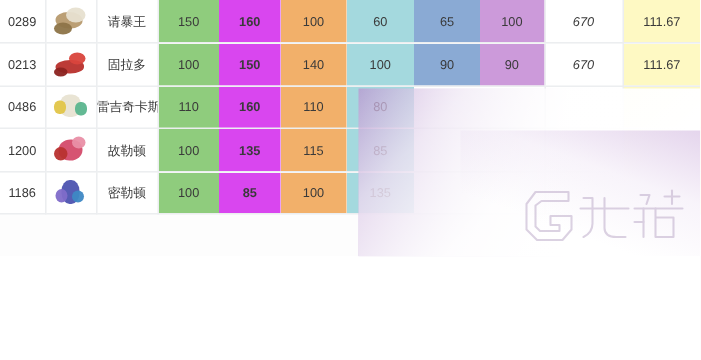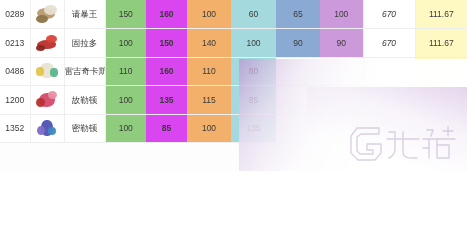--- a/index.html
+++ b/index.html
@@ -191,21 +191,21 @@
         <td class="c-atk">135</td>
         <td class="c-def">115</td>
         <td class="c-spa">85</td>
         <td class="c-spd c-empty"></td>
         <td class="c-spe c-empty"></td>
         <td class="c-total"></td>
         <td class="c-avg"></td>
       </tr>
 
       <tr>
-        <td class="c-id">1352</td>
+        <td class="c-id">1186</td>
         <td class="c-img">
           <span class="sprite sp-miraidon">
             <i class="blob b1"></i>
               <i class="blob b2"></i>
               <i class="blob b3"></i>
           </span>
         </td>
         <td class="c-name">密勒顿</td>
         <td class="c-hp">100</td>
         <td class="c-atk">85</td>

